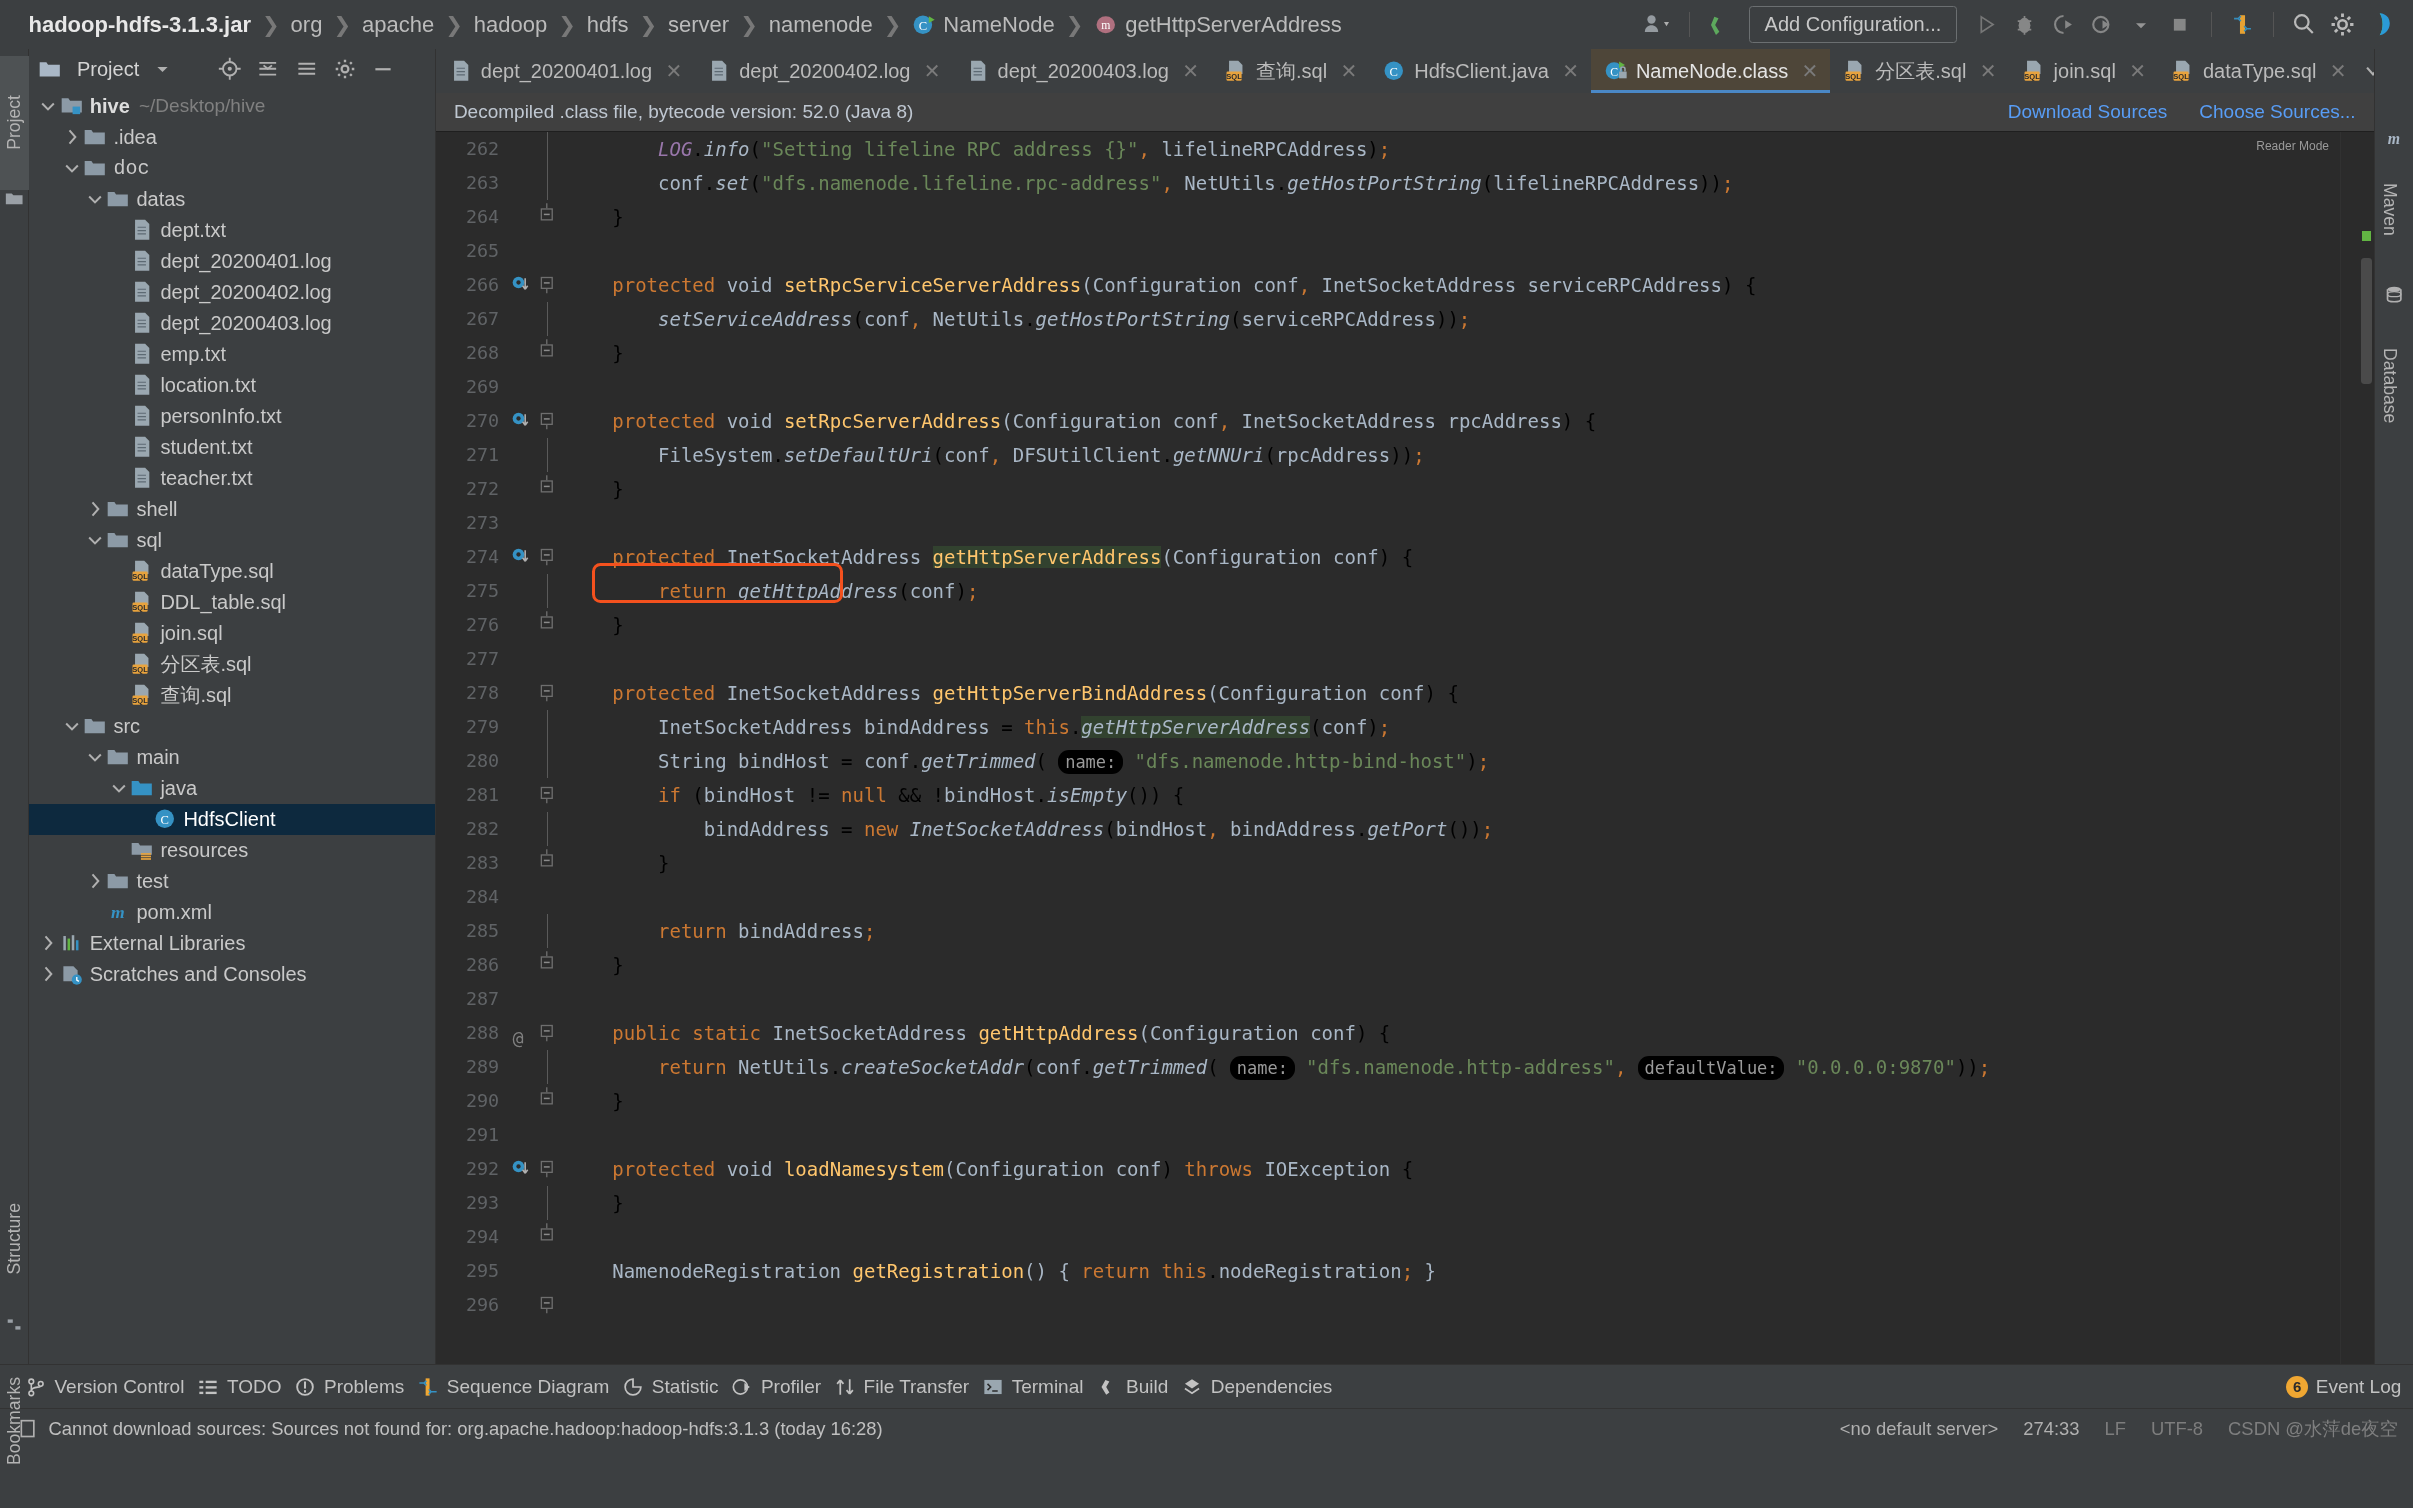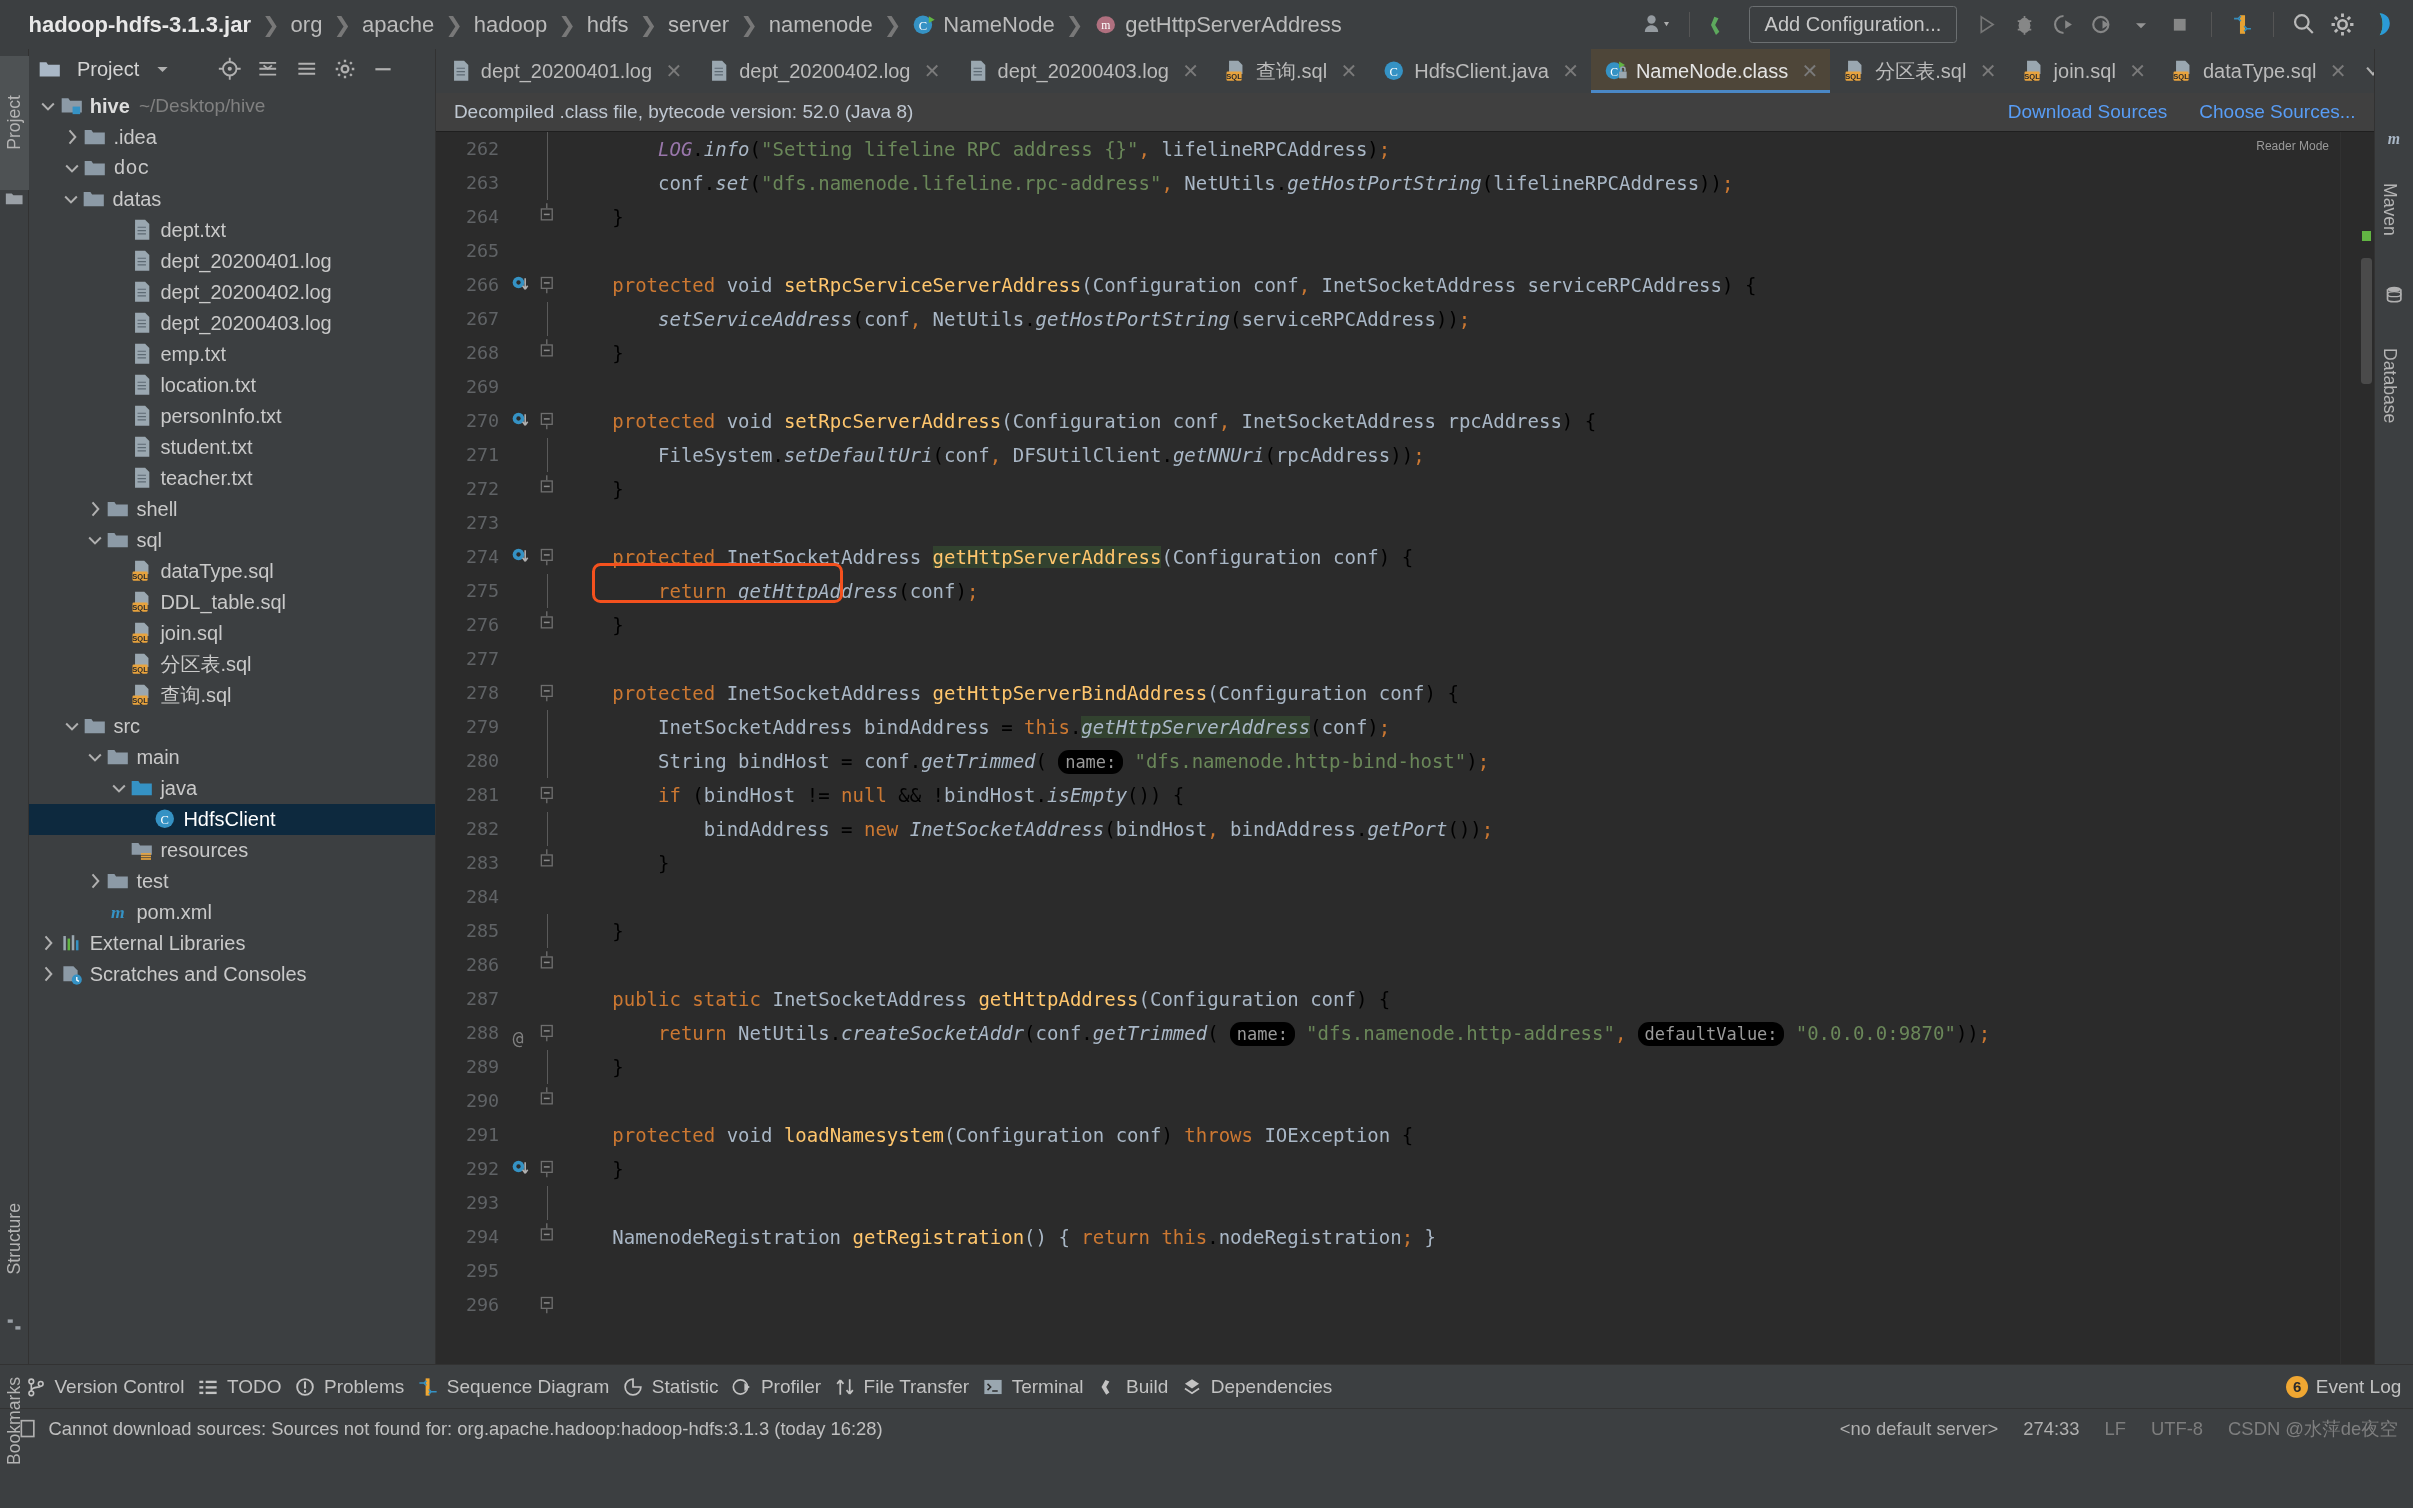--- a/index.html
+++ b/index.html
@@ -371,21 +371,21 @@
                 <path d="M5 9l7 7 7-7" fill="none" stroke="#b0b0b0" stroke-width="2.4"></path>
               </svg>
             </span>
             <span class="ticon">
               <svg width="23.5" height="23.5" viewBox="0 0 28 28">
                 <path d="M2 6h8l2 3h14v14H2z" fill="#8c9aa6"></path>
               </svg>
             </span>
             <span class="tlabel">doc</span>
           </div>
-          <div class="trow" style="padding-left: 31px;">
+          <div class="trow" style="padding-left: 55px;">
             <span class="twist">
               <svg width="20" height="20" viewBox="0 0 24 24">
                 <path d="M5 9l7 7 7-7" fill="none" stroke="#b0b0b0" stroke-width="2.4"></path>
               </svg>
             </span>
             <span class="ticon">
               <svg width="23.5" height="23.5" viewBox="0 0 28 28">
                 <path d="M2 6h8l2 3h14v14H2z" fill="#8c9aa6"></path>
               </svg>
             </span>
@@ -1095,20 +1095,21 @@
             <div class="ln">        <span class="kw">return</span> <span class="it">getHttpAddress</span>(<span class="pl">conf</span>)<span class="kw">;</span></div>
             <div class="ln">    }</div>
             <div class="ln"></div>
             <div class="ln">    <span class="kw">protected</span> <span class="pl">InetSocketAddress</span> <span class="fnb">getHttpServerBindAddress</span><span class="pl">(</span><span class="pl">Configuration</span> <span class="pl">conf</span>) {</div>
             <div class="ln">        <span class="pl">InetSocketAddress</span> <span class="pl">bindAddress</span> = <span class="kw">this</span>.<span class="methhl"><span class="it">getHttpServerAddress</span></span>(<span class="pl">conf</span>)<span class="kw">;</span></div>
             <div class="ln">        <span class="pl">String</span> <span class="pl">bindHost</span> = <span class="pl">conf</span>.<span class="it">getTrimmed</span>( <span class="hint">name:</span> <span class="str">"dfs.namenode.http-bind-host"</span>)<span class="kw">;</span></div>
             <div class="ln">        <span class="kw">if</span> (<span class="pl">bindHost</span> != <span class="kw">null</span> &amp;&amp; !<span class="pl">bindHost</span>.<span class="it">isEmpty</span>()) {</div>
             <div class="ln">            <span class="pl">bindAddress</span> = <span class="kw">new</span> <span class="it">InetSocketAddress</span>(<span class="pl">bindHost</span><span class="kw">,</span> <span class="pl">bindAddress</span>.<span class="it">getPort</span>())<span class="kw">;</span></div>
             <div class="ln">        }</div>
             <div class="ln"></div>
+            <div class="ln">        <span class="kw">return</span> <span class="pl">bindAddress</span><span class="kw">;</span></div>
             <div class="ln">    }</div>
             <div class="ln"></div>
             <div class="ln">    <span class="kw">public</span> <span class="kw">static</span> <span class="pl">InetSocketAddress</span> <span class="fnb">getHttpAddress</span><span class="pl">(</span><span class="pl">Configuration</span> <span class="pl">conf</span>) {</div>
             <div class="ln">        <span class="kw">return</span> <span class="pl">NetUtils</span>.<span class="it">createSocketAddr</span>(<span class="pl">conf</span>.<span class="it">getTrimmed</span>( <span class="hint">name:</span> <span class="str">"dfs.namenode.http-address"</span><span class="kw">,</span> <span class="hint">defaultValue:</span> <span class="str">"0.0.0.0:9870"</span>))<span class="kw">;</span></div>
             <div class="ln">    }</div>
             <div class="ln"></div>
             <div class="ln">    <span class="kw">protected</span> <span class="pl">void</span> <span class="fnb">loadNamesystem</span><span class="pl">(</span><span class="pl">Configuration</span> <span class="pl">conf</span>) <span class="kw">throws</span> <span class="pl">IOException</span> {</div>
             <div class="ln">    }</div>
             <div class="ln"></div>
             <div class="ln">    <span class="pl">NamenodeRegistration</span> <span class="fnb">getRegistration</span><span class="pl">() {</span> <span class="kw">return</span> <span class="kw">this</span>.<span class="pl">nodeRegistration</span><span class="kw">;</span> <span class="pl">}</span></div>

